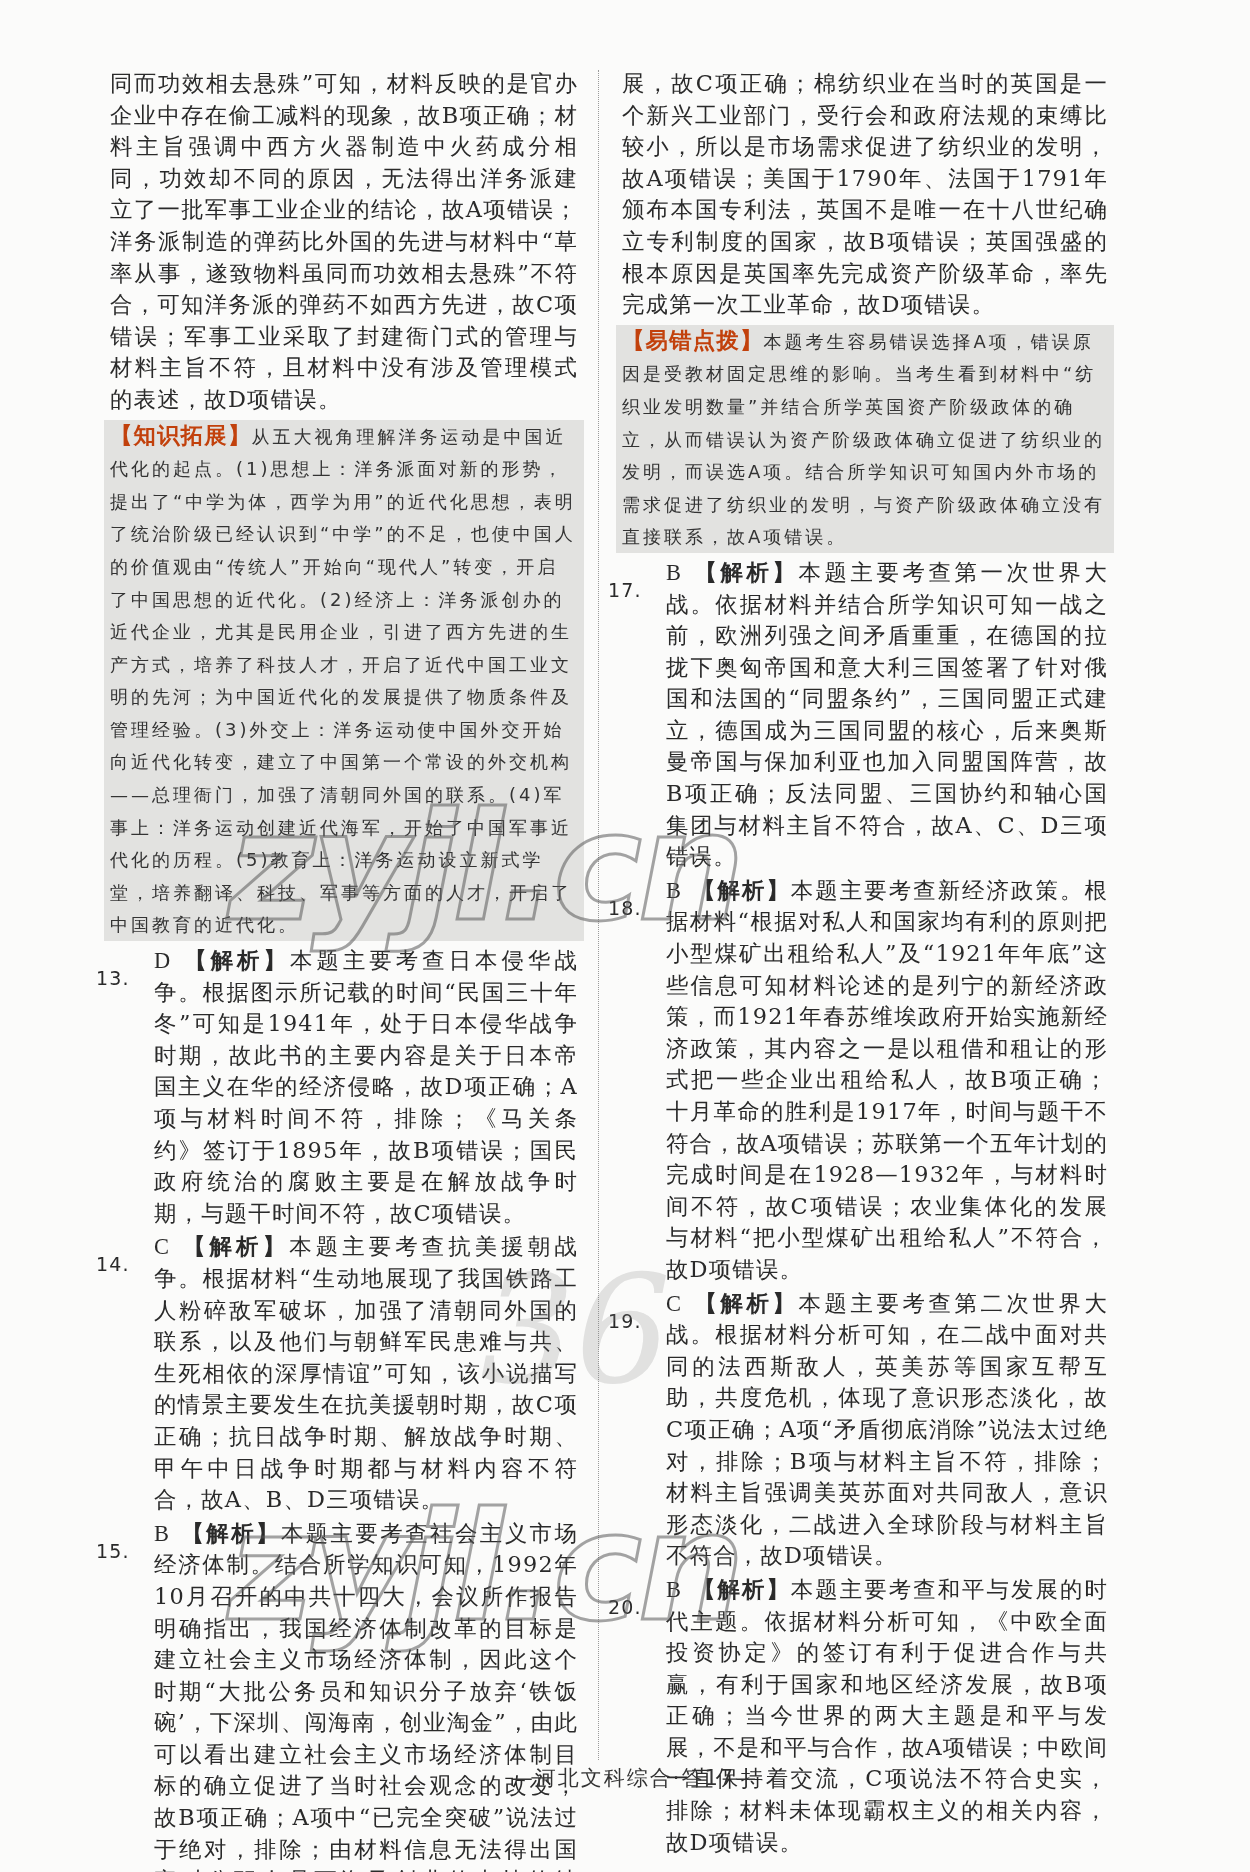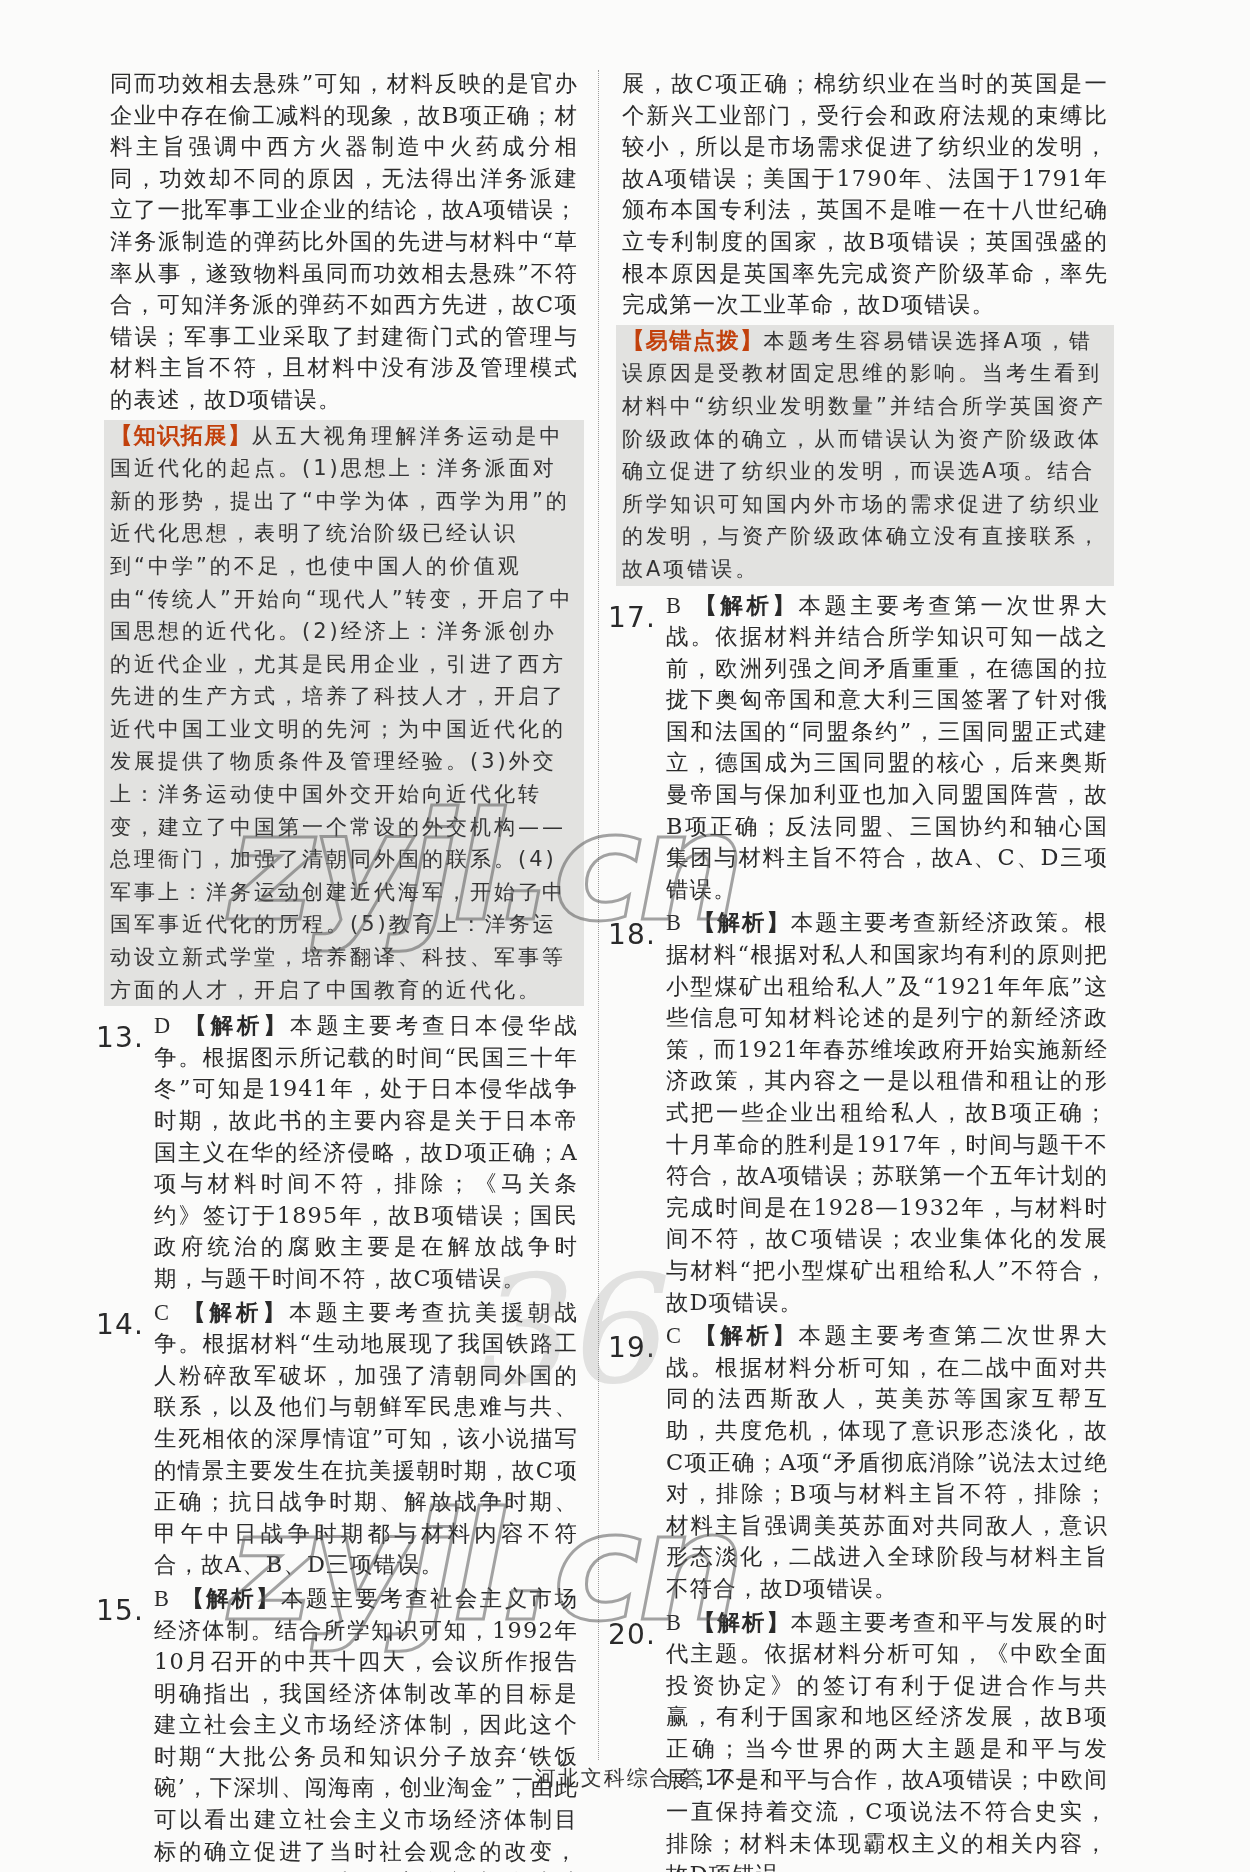--- a/index.html
+++ b/index.html
@@ -18,25 +18,25 @@
     position: absolute; left: 598px; top: 70px; height: 1690px;
     border-left: 1.5px dotted #9a9a9a;
   }
   .para { margin: 0; text-align: justify; }
   .box {
     background: #e2e2e0;
     margin: 4px -6px 4px -6px; padding: 0 6px;
     color: #333;
   }
   .box .tag { font-weight: bold; color: #c2410c; }
-  .box .boxtext { font-family: "DejaVu Sans", sans-serif; font-size: 21px; letter-spacing: 3px; }
+  .box .boxtext { font-family: "DejaVu Sans", sans-serif; font-size: 18px; letter-spacing: 3px; }
   .item { position: relative; padding-left: 44px; margin: 2px 0; text-align: justify; }
   .item .num {
-    position: absolute; left: -14px; top: 12px;
-    font-family: "DejaVu Sans", sans-serif; font-size: 28px;
+    position: absolute; left: -14px; top: 18px;
+    font-family: "DejaVu Sans", sans-serif; font-size: 19px;
   }
   .item .ans { font-family: "Liberation Serif", serif; margin-right: 10px; }
   .item .jx { font-weight: bold; font-family: Liberation Sans, sans-serif; }
   .footer {
     position: absolute; left: 0; width: 1250px; top: 1764px;
     text-align: center; font-size: 21px; letter-spacing: 2px; color: #333;
     font-family: "DejaVu Sans", sans-serif;
   }
   .footer span { padding-left: 20px; }
   .wm {

